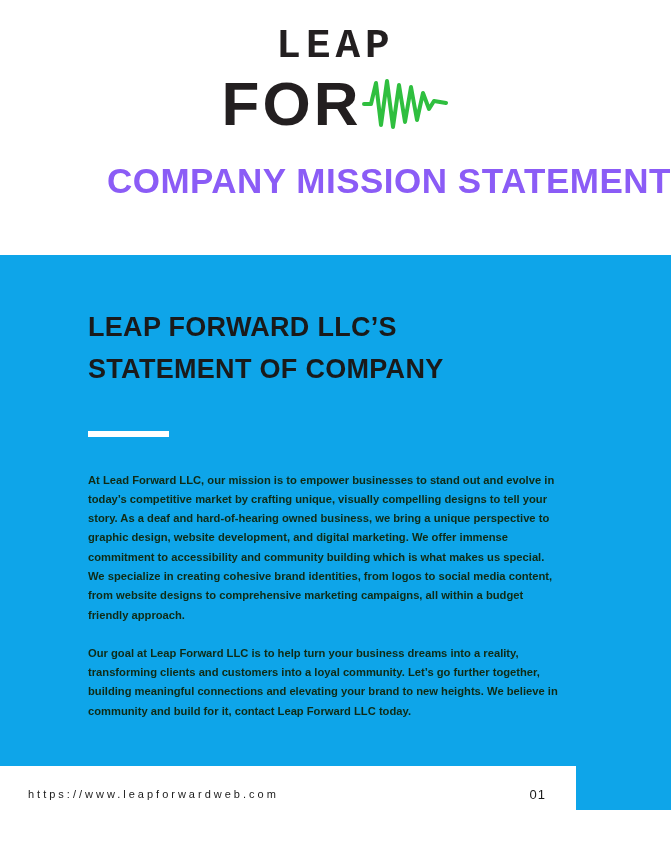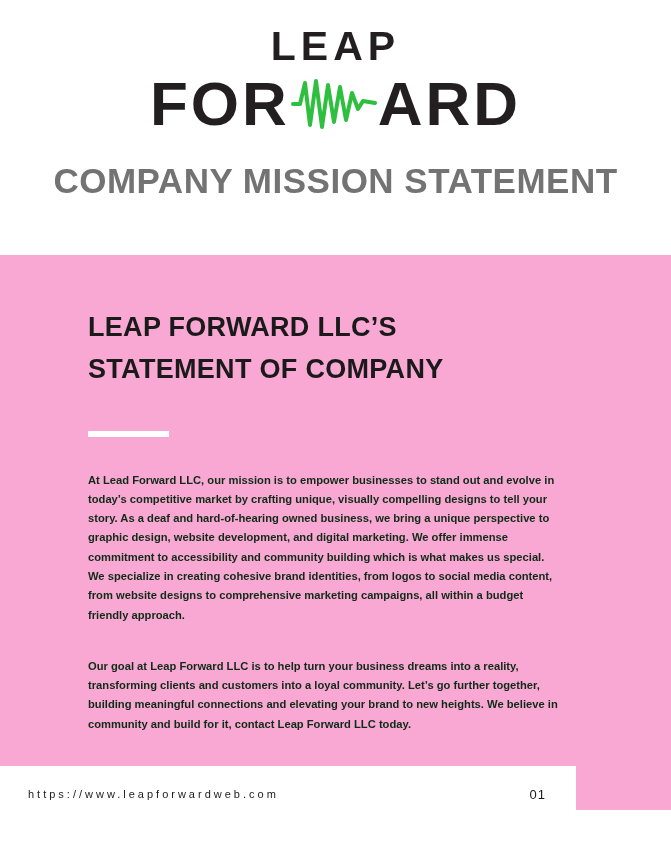--- a/index.html
+++ b/index.html
@@ -21,21 +21,21 @@
   .header {
     position: relative;
     height: 255px;
     background: #ffffff;
   }
   .logo {
     padding-top: 26px;
     text-align: center;
   }
   .logo-leap {
-    font-family: Liberation Sans, sans-serif;
+    font-family: Liberation Mono, monospace;
     font-size: 41px;
     font-weight: bold;
     letter-spacing: 5px;
     color: #231f20;
     line-height: 1;
   }
   .logo-forward {
     margin-top: 6px;
     display: flex;
     align-items: center;
@@ -50,34 +50,34 @@
     line-height: 1;
   }
   .logo-wave {
     width: 86px;
     height: 58px;
     margin: 0 1px;
     display: block;
   }
   .title {
     margin-top: 26px;
-    text-align: center;
+    text-align: right;
     font-size: 35px;
     font-weight: bold;
     letter-spacing: 0.5px;
-    color: #737373;
+    color: #8b5cf6;
   }
   
   .body-green {
     position: absolute;
     top: 255px;
     left: 0;
     width: 671px;
     height: 555px;
-    background: #f9a8d4;
+    background: #0ea5e9;
   }
   .inner {
     padding: 52px 90px 0 88px;
   }
   .heading {
     color: #1a1a1a;
     font-size: 27px;
     font-weight: bold;
     line-height: 1.55;
     letter-spacing: 0.3px;
@@ -90,21 +90,21 @@
   }
   .para {
     margin-top: 34px;
     color: #0f2b16;
     font-size: 11.2px;
     line-height: 1.72;
     max-width: 470px;
     font-weight: bold;
   }
   .para + .para {
-    margin-top: 32px;
+    margin-top: 19px;
   }
   .rule-bottom {
     width: 81px;
     height: 6px;
     background: #ffffff;
     margin-top: 48px;
   }
   
   .footer {
     position: absolute;
@@ -137,21 +137,20 @@
 <div class="page">
 
   <div class="header">
     <div class="logo">
       <div class="logo-leap">LEAP</div>
       <div class="logo-forward">
         <span class="word">FOR</span>
         <svg class="logo-wave" viewBox="0 0 86 58" aria-hidden="true">
           <polyline points="2,29 9,29 14,8 19,50 25,6 31,52 37,10 43,47 49,12 55,45 61,18 67,34 72,26 84,28" fill="none" stroke="#2fbf3f" stroke-width="4" stroke-linecap="round" stroke-linejoin="round"></polyline>
         </svg>
-        <span class="word">ARD</span>
       </div>
     </div>
     <div class="title">COMPANY MISSION STATEMENT</div>
   </div>
 
   <div class="body-green">
     <div class="inner">
       <div class="heading">
         <div>LEAP FORWARD LLC’S</div>
         <div>STATEMENT OF COMPANY</div>

